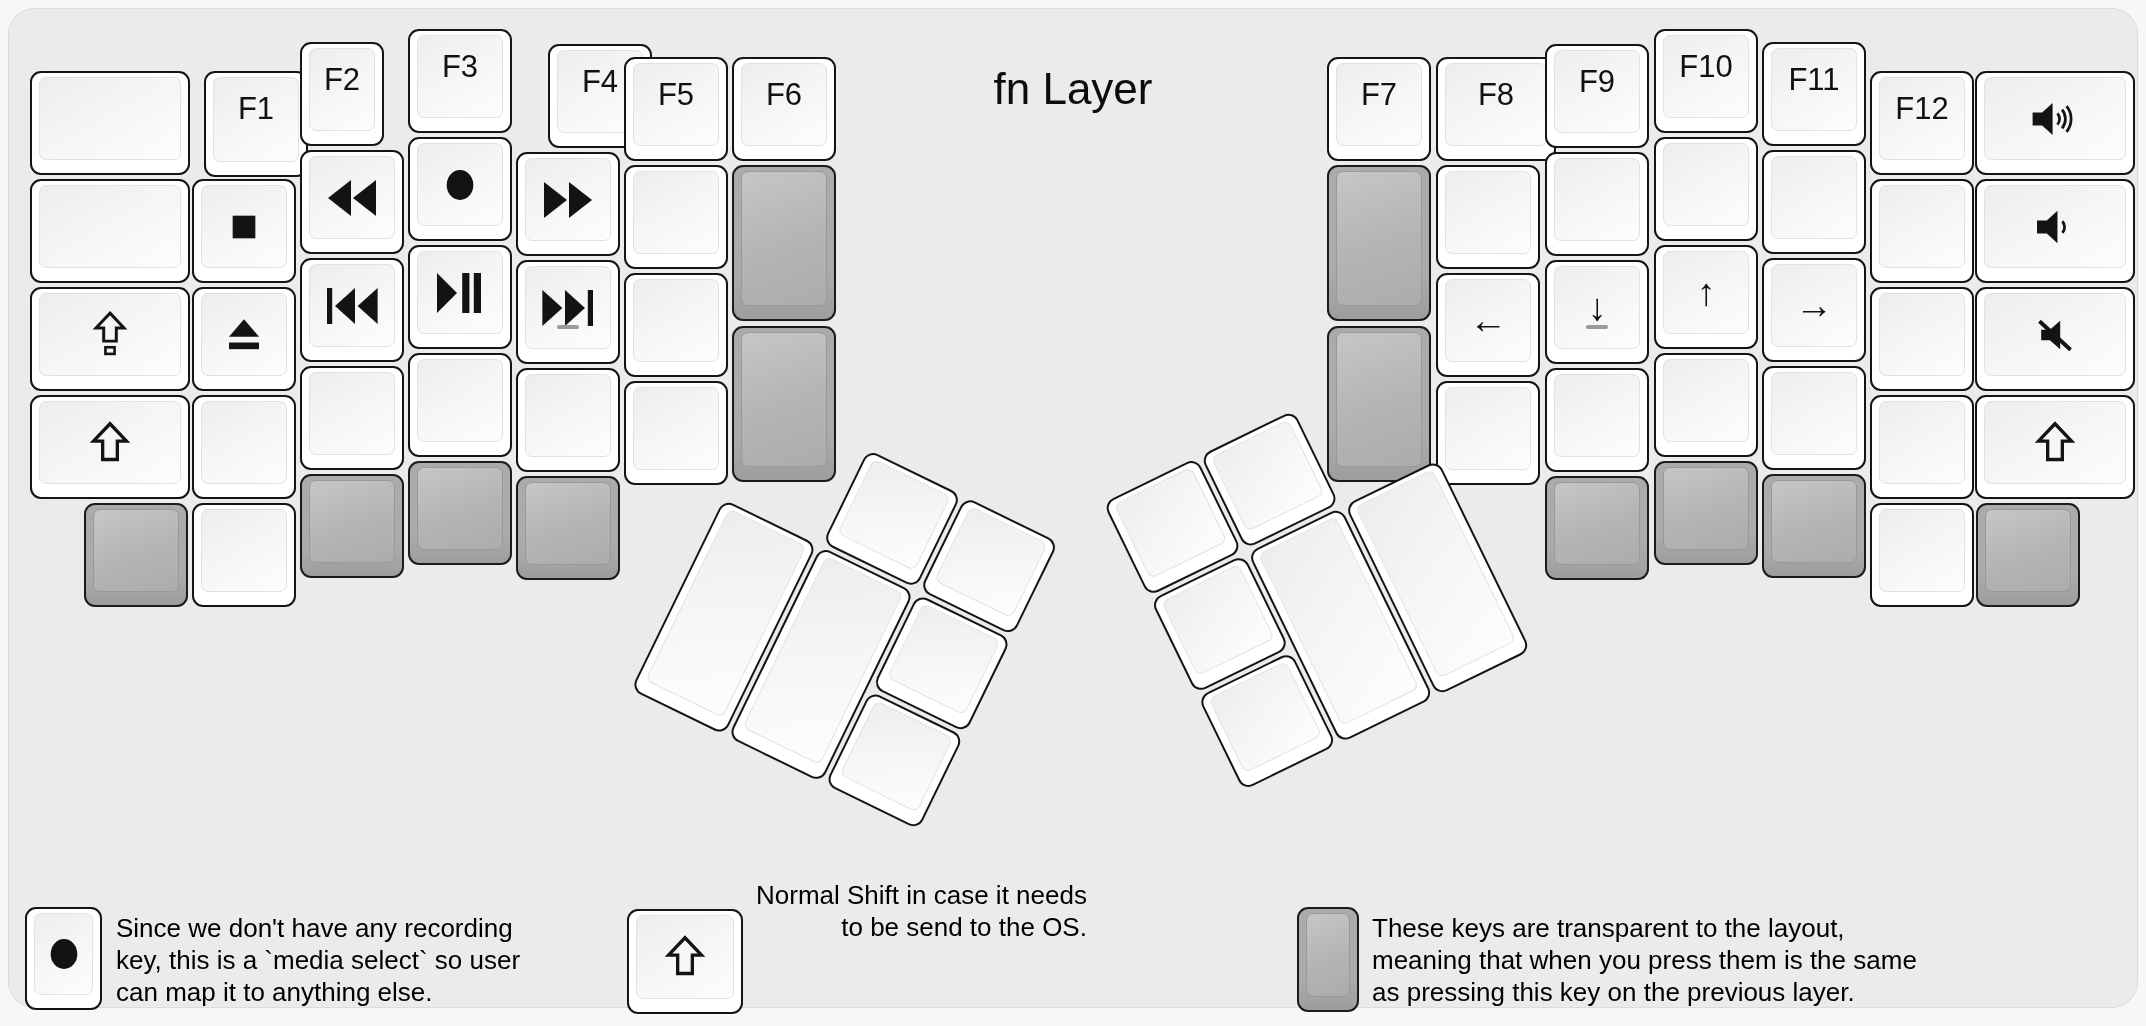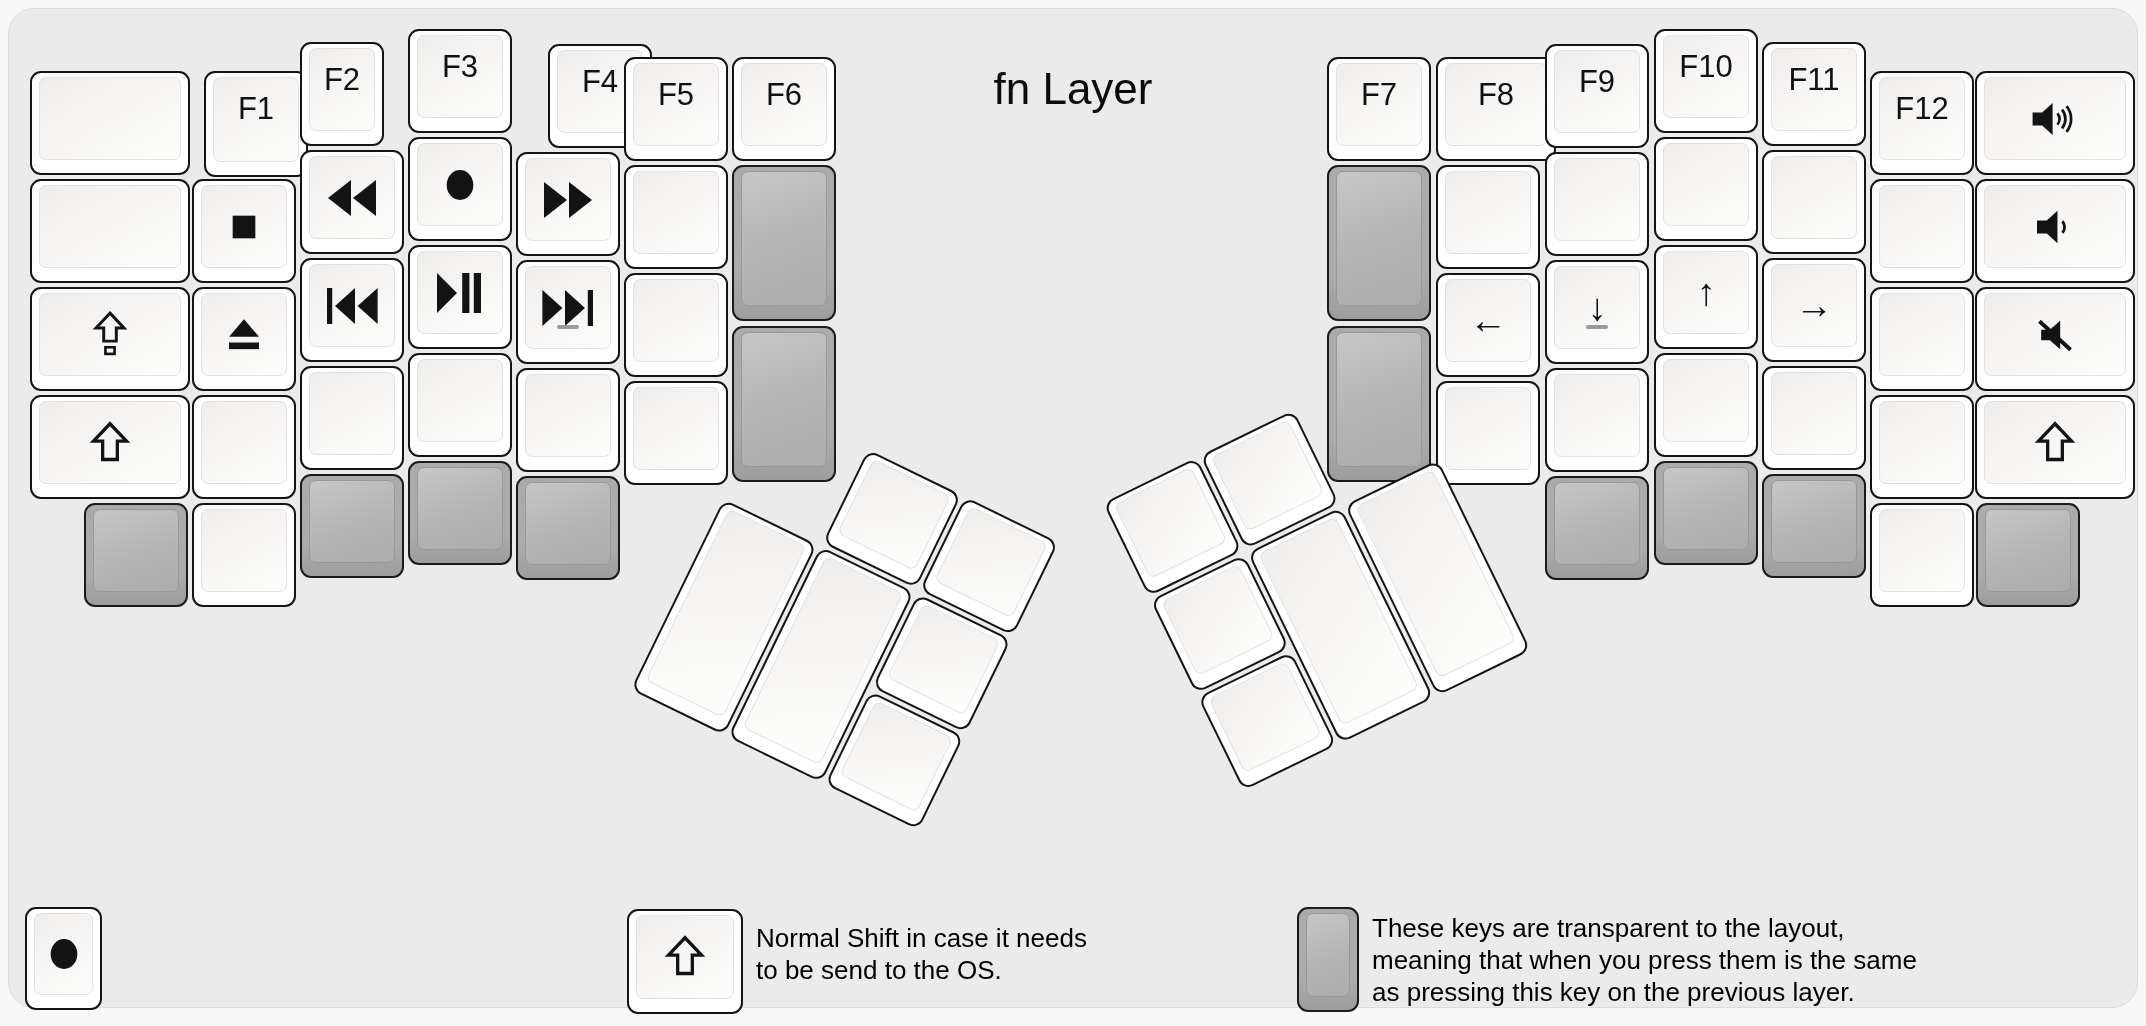--- a/index.html
+++ b/index.html
@@ -54,21 +54,21 @@
   
   .legend-icon{position:absolute;}
   .legend-icon .key{left:0;top:0;}
   .legend-text{
     position:absolute;font-size:26px;line-height:32px;color:#000;
     white-space:nowrap;
   }
   #legend1-icon{left:16px;top:898px;width:77px;height:103px;}
   #legend1-text{left:107px;top:903px;}
   #legend2-icon{left:618px;top:900px;width:116px;height:105px;}
-  #legend2-text{left:747px;top:913px;}
+  #legend2-text{left:747px;top:870px;text-align:right;}
   #legend3-icon{left:1288px;top:898px;width:62px;height:105px;}
   #legend3-text{left:1363px;top:903px;}
 </style>
 </head>
 <body>
 
 <div class="canvas">
   <div class="page-title">fn Layer</div>
 
   <div id="keys-main">
@@ -443,20 +443,25 @@
       <div class="key" style="left: 0px; top: 0px; width: 77px; height: 103px;">
         <div class="cap">
           <span>
             <svg width="40" height="46" viewBox="0 0 24 26">
               <ellipse class="icon-fill" cx="12" cy="13" rx="8" ry="9"></ellipse>
             </svg>
           </span>
         </div>
       </div>
     </div>
+  <div id="legend1-text" class="legend-text">
+    <div>Since we don't have any recording</div>
+    <div>key, this is a `media select` so user</div>
+    <div>can map it to anything else.</div>
+  </div>
 
   <div id="legend2-icon" class="legend-icon">
       <div class="key" style="left: 0px; top: 0px; width: 116px; height: 105px;">
         <div class="cap">
           <span>
             <svg width="44" height="46" viewBox="0 0 24 25">
               <path class="icon-stroke" stroke-width="1.8" d="M12,2 L21,11.5 L16,11.5 L16,21.5 L8,21.5 L8,11.5 L3,11.5 Z"></path>
             </svg>
           </span>
         </div>

